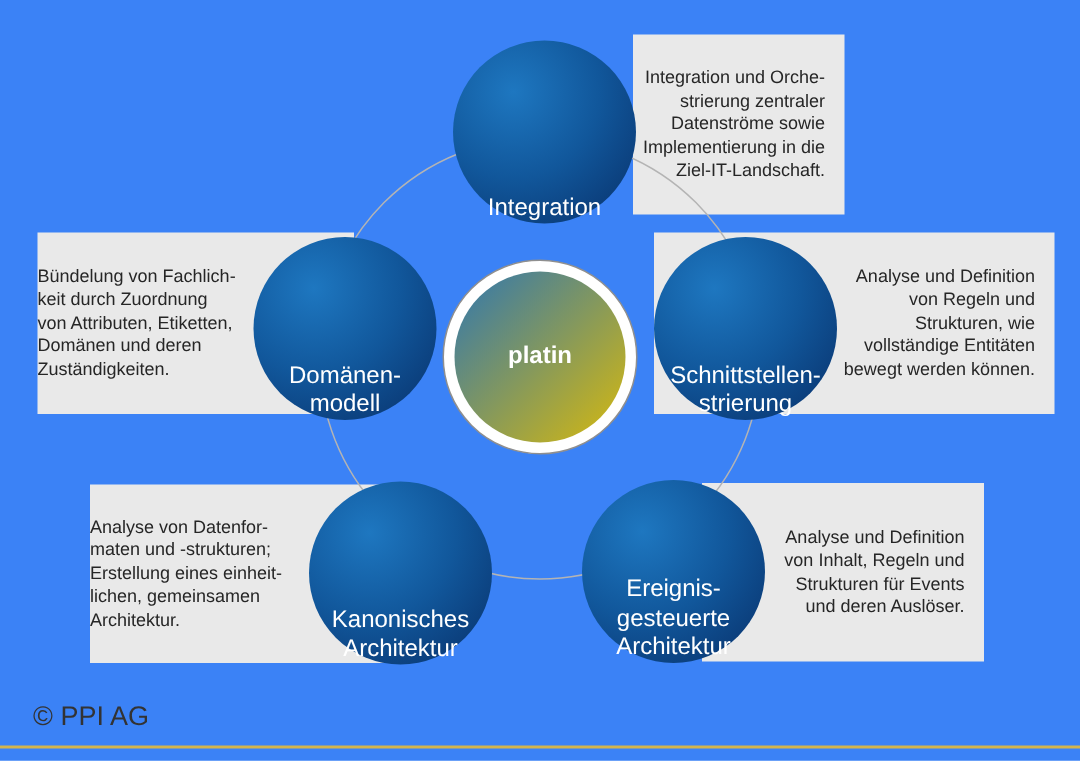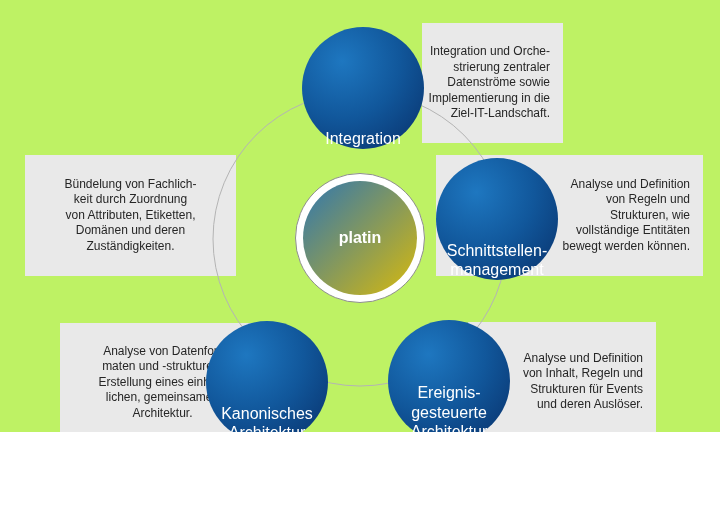--- a/index.html
+++ b/index.html
@@ -3,41 +3,41 @@
 <meta charset="utf-8">
 <style>
   html, body { margin: 0; padding: 0; }
   body {
     font-family: "Liberation Sans", sans-serif;
     background: #ffffff;
   }
   .stage {
     position: relative;
     width: 720px;
-    height: 432px;
-    background: #bef264;
+    height: 507px;
+    background: #3b82f6;
     overflow: hidden;
   }
   
   .descbox {
     position: absolute;
     background: #e9e9e9;
     display: flex;
     align-items: center;
     z-index: 0;
   }
   .descbox .desctext {
     font-size: 12px;
     line-height: 15.5px;
     color: #262626;
     white-space: pre-line;
     width: 100%;
   }
   .descbox.align-right .desctext { text-align: right; padding-right: 13px; }
-  .descbox.align-left  .desctext { text-align: center;   }
+  .descbox.align-left  .desctext { text-align: left;   }
   .box-integration     { left: 422px; top: 23px;  width: 141px; height: 120px; }
   .box-schnittstellen  { left: 436px; top: 155px; width: 267px; height: 121px; }
   .box-ereignis        { left: 468px; top: 322px; width: 188px; height: 119px; }
   .box-kanonisches     { left: 60px;  top: 323px; width: 205px; height: 119px; }
   .box-domaenen        { left: 25px;  top: 155px; width: 211px; height: 121px; }
 
   
   .ring-svg { position: absolute; left: 0; top: 0; z-index: 1; }
 
   
@@ -152,30 +152,34 @@
 
   <svg class="ring-svg" width="720" height="507">
     <circle cx="360" cy="239" r="147" fill="none" stroke="#b4b4b4" stroke-width="1"></circle>
   </svg>
 
   <div class="node-circle node-integration">
     <div class="node-label">Integration</div>
   </div>
   <div class="node-circle node-schnittstellen">
     <div class="node-label">Schnittstellen-
-management</div>
+strierung</div>
   </div>
   <div class="node-circle node-ereignis">
     <div class="node-label">Ereignis-
 gesteuerte
 Architektur</div>
   </div>
   <div class="node-circle node-kanonisches">
     <div class="node-label">Kanonisches
 Architektur</div>
+  </div>
+  <div class="node-circle node-domaenen">
+    <div class="node-label">Domänen-
+modell</div>
   </div>
 
   <div class="center-outer"></div>
   <div class="center-inner">
     <div class="center-label">platin</div>
   </div>
 
   <div class="copyright">© PPI AG</div>
   <div class="accent-line"></div>
 

